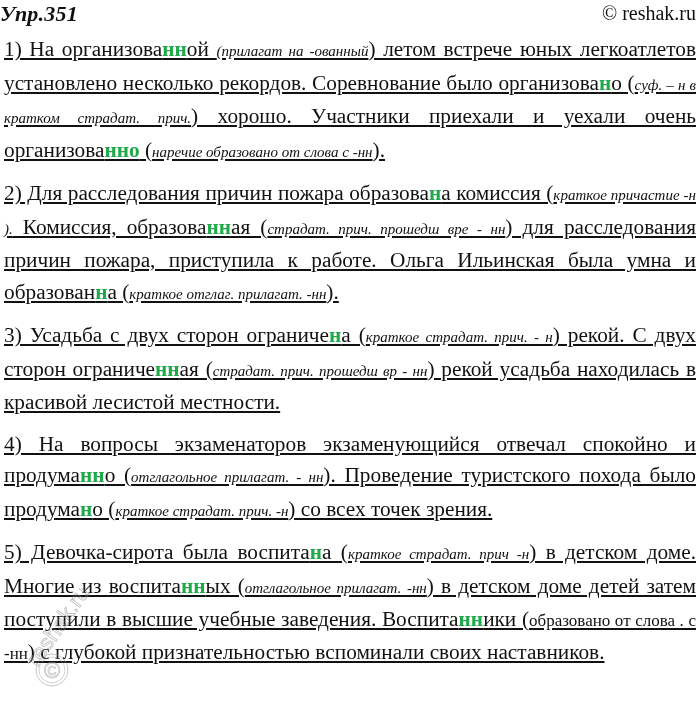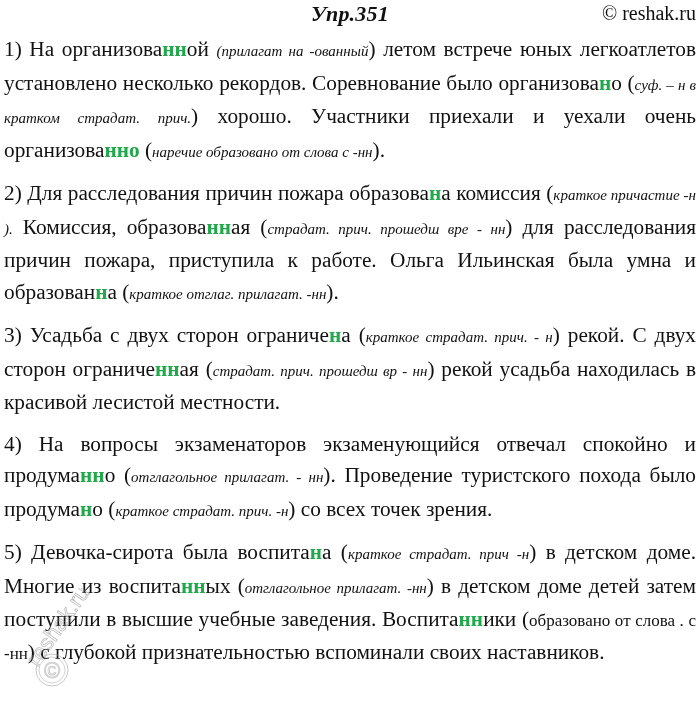--- a/index.html
+++ b/index.html
@@ -17,21 +17,21 @@
     }
     .header {
       position: relative;
       height: 30px;
     }
     .title {
       position: absolute;
       left: 0;
       right: 0;
       top: 1px;
-      text-align: center;
+      text-align: left;
       font-size: 22px;
       font-weight: bold;
       font-style: italic;
       letter-spacing: 0.2px;
     }
     .copyright {
       position: absolute;
       right: 4px;
       top: 2px;
       font-size: 20px;
@@ -40,20 +40,21 @@
       position: absolute;
       left: 4px;
       right: 4px;
       top: 34px;
     }
     .para {
       font-size: 21.3px;
       line-height: 31.5px;
       text-align: justify;
       margin: 0 0 10px 0;
+      text-decoration: underline;
     }
     .note {
       font-style: italic;
       font-size: 15px;
     }
     .note-upright {
       font-style: normal;
       font-size: 17px;
     }
     .hl {

